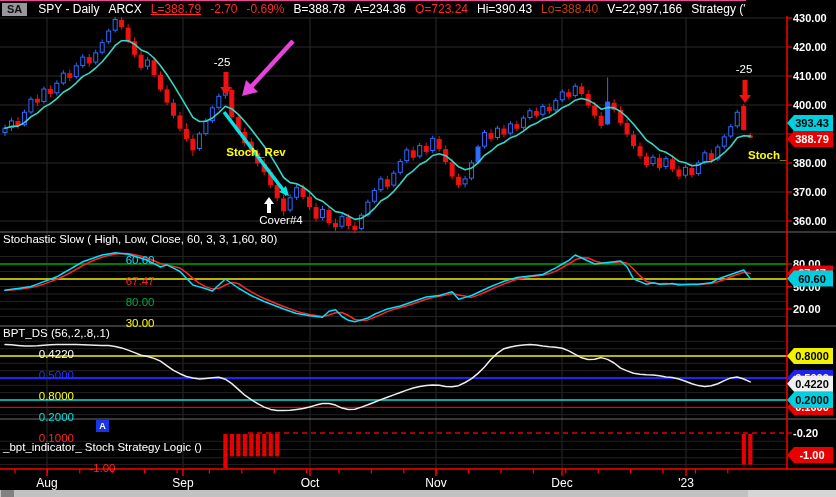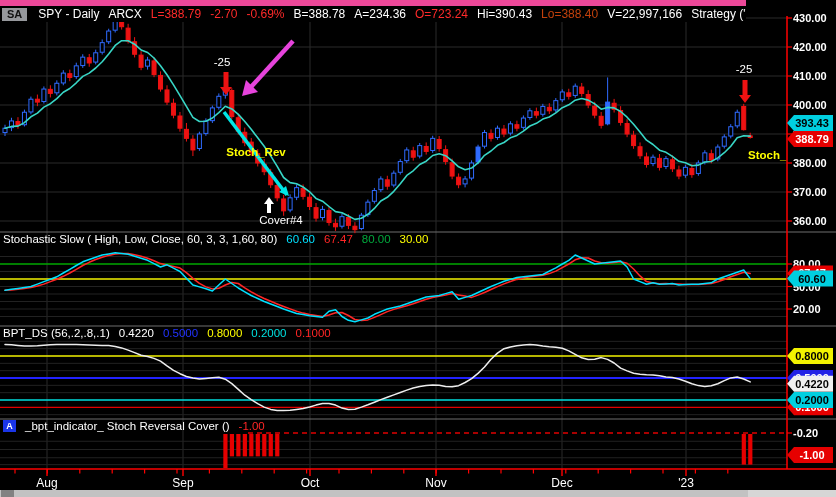--- a/index.html
+++ b/index.html
@@ -1,41 +1,41 @@
 <!DOCTYPE html>
 <html><head>
 <meta charset="utf-8">
 <style>
   html,body{margin:0;padding:0;background:#000;}
   #app{position:relative;width:836px;height:497px;background:#000;overflow:hidden;
        font-family:"Liberation Sans","DejaVu Sans",sans-serif;}
   #chart-svg{position:absolute;left:0;top:0;}
   .hdr{position:absolute;left:3px;display:flex;gap:9px;align-items:center;
-       font-size:11.5px;white-space:nowrap;z-index:5;}
+       font-size:11.5px;white-space:nowrap;z-index:5;flex-direction:column;}
   #quote-bar{position:absolute;left:0;top:0;width:746px;height:16px;display:flex;
        align-items:center;gap:9px;font-size:12px;white-space:nowrap;z-index:6;
-       border-top:6px solid #ec4899;background:#000;overflow:hidden;}
+       border-top:1px solid #ec4899;background:#000;overflow:hidden;}
   .sa-badge{display:inline-block;background:#96989c;color:#111;font-weight:bold;
        padding:0 5px;margin-left:2px;margin-right:2px;font-size:11px;line-height:13px;}
   .ind-icon{display:inline-flex;width:13px;height:12px;background:#1a35e8;color:#fff;
        font-size:9px;font-weight:bold;align-items:center;justify-content:center;}
   #h-scroll{position:absolute;left:0;top:490px;width:836px;height:7px;background:#c2c2c2;z-index:6;}
   #h-scroll .btn{position:absolute;left:1px;top:0;width:13px;height:7px;background:#828282;}
   #h-scroll .thumb{position:absolute;left:748px;top:0;width:88px;height:7px;background:#d6d6d6;}
 </style>
 </head>
 <body>
 
 <div id="app">
   <div id="quote-bar">
     <span class="sa-badge">SA</span>
 
   <span style="color: rgb(255, 255, 255);">SPY - Daily</span>
       <span style="color: rgb(255, 255, 255);">ARCX</span>
-      <span style="color: rgb(255, 42, 42);">L=388.79</span>
+      <span style="color: rgb(255, 42, 42); text-decoration: underline;">L=388.79</span>
       <span style="color: rgb(255, 42, 42);">-2.70</span>
       <span style="color: rgb(255, 42, 42);">-0.69%</span>
       <span style="color: rgb(255, 255, 255);">B=388.78</span>
       <span style="color: rgb(255, 255, 255);">A=234.36</span>
       <span style="color: rgb(255, 42, 42);">O=723.24</span>
       <span style="color: rgb(255, 255, 255);">Hi=390.43</span>
       <span style="color: #c2410c;">Lo=388.40</span>
       <span style="color: rgb(255, 255, 255);">V=22,997,166</span>
       <span style="color: rgb(255, 255, 255);">Strategy ("stch_shrt_2",false,false,fals...</span>
     </div>
@@ -445,21 +445,21 @@
     <span style="color:#fff">BPT_DS (56,.2,.8,.1)</span>
   <span style="color: rgb(255, 255, 255);">0.4220</span>
       <span style="color: rgb(34, 51, 255);">0.5000</span>
       <span style="color: rgb(255, 255, 0);">0.8000</span>
       <span style="color: rgb(0, 224, 224);">0.2000</span>
       <span style="color: rgb(255, 38, 38);">0.1000</span>
     </div>
 
   <div class="hdr" id="logic-header" style="top:420px">
     <span class="ind-icon">A</span>
-    <span style="color:#fff">_bpt_indicator_ Stoch Reversal Cover ()</span>
+    <span style="color:#fff">_bpt_indicator_ Stoch Strategy Logic ()</span>
     <span id="logic-header-value" style="color: rgb(255, 38, 38);">-1.00</span>
   </div>
 
   <div id="h-scroll">
     <div class="btn"></div>
     <div class="thumb"></div>
   </div>
 </div>
 
 </body></html>

